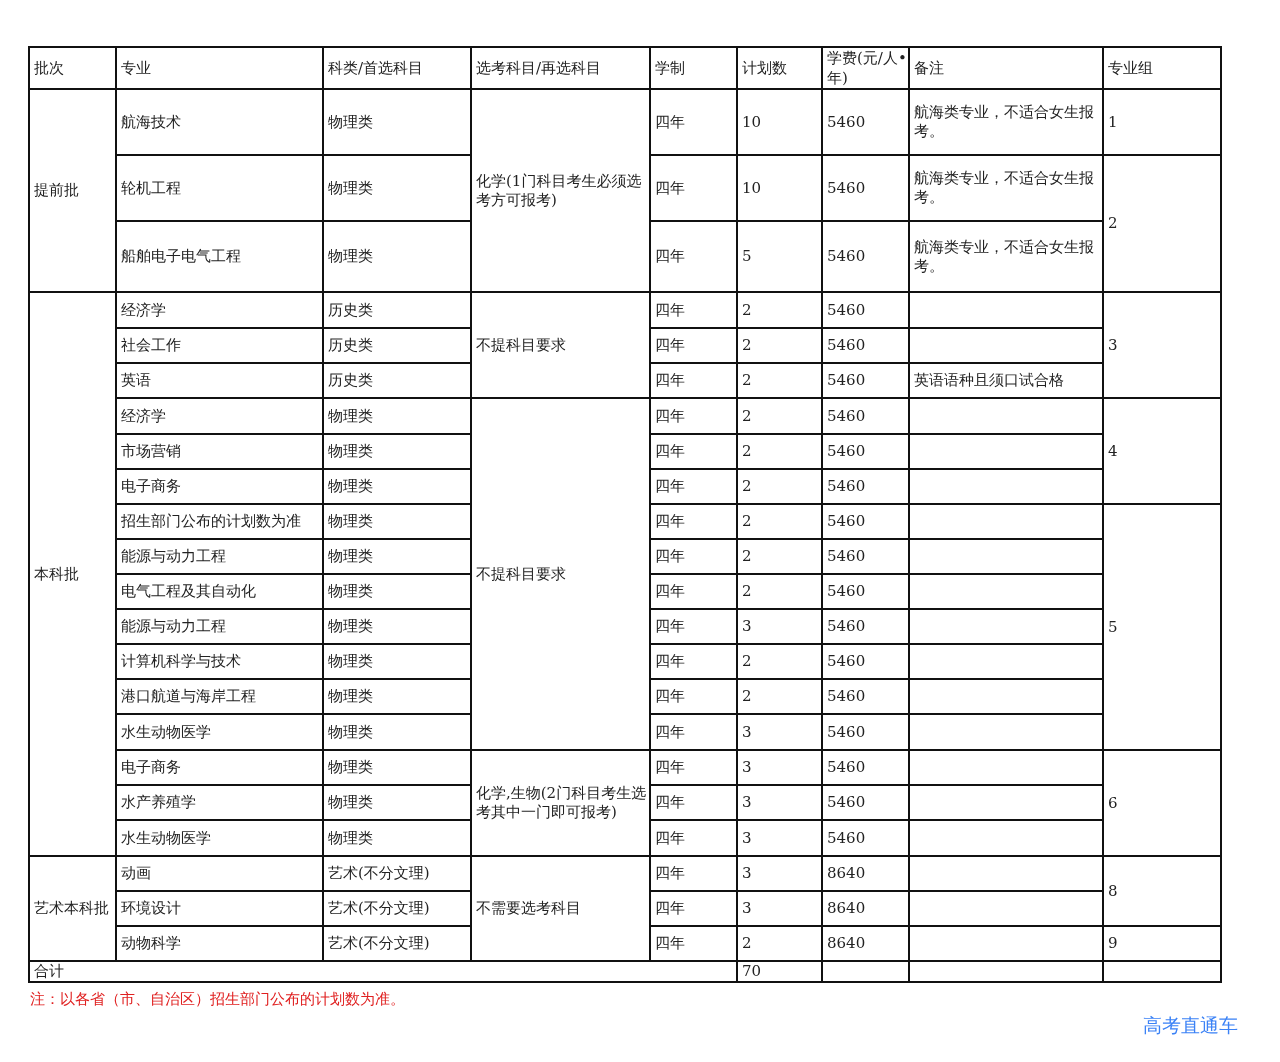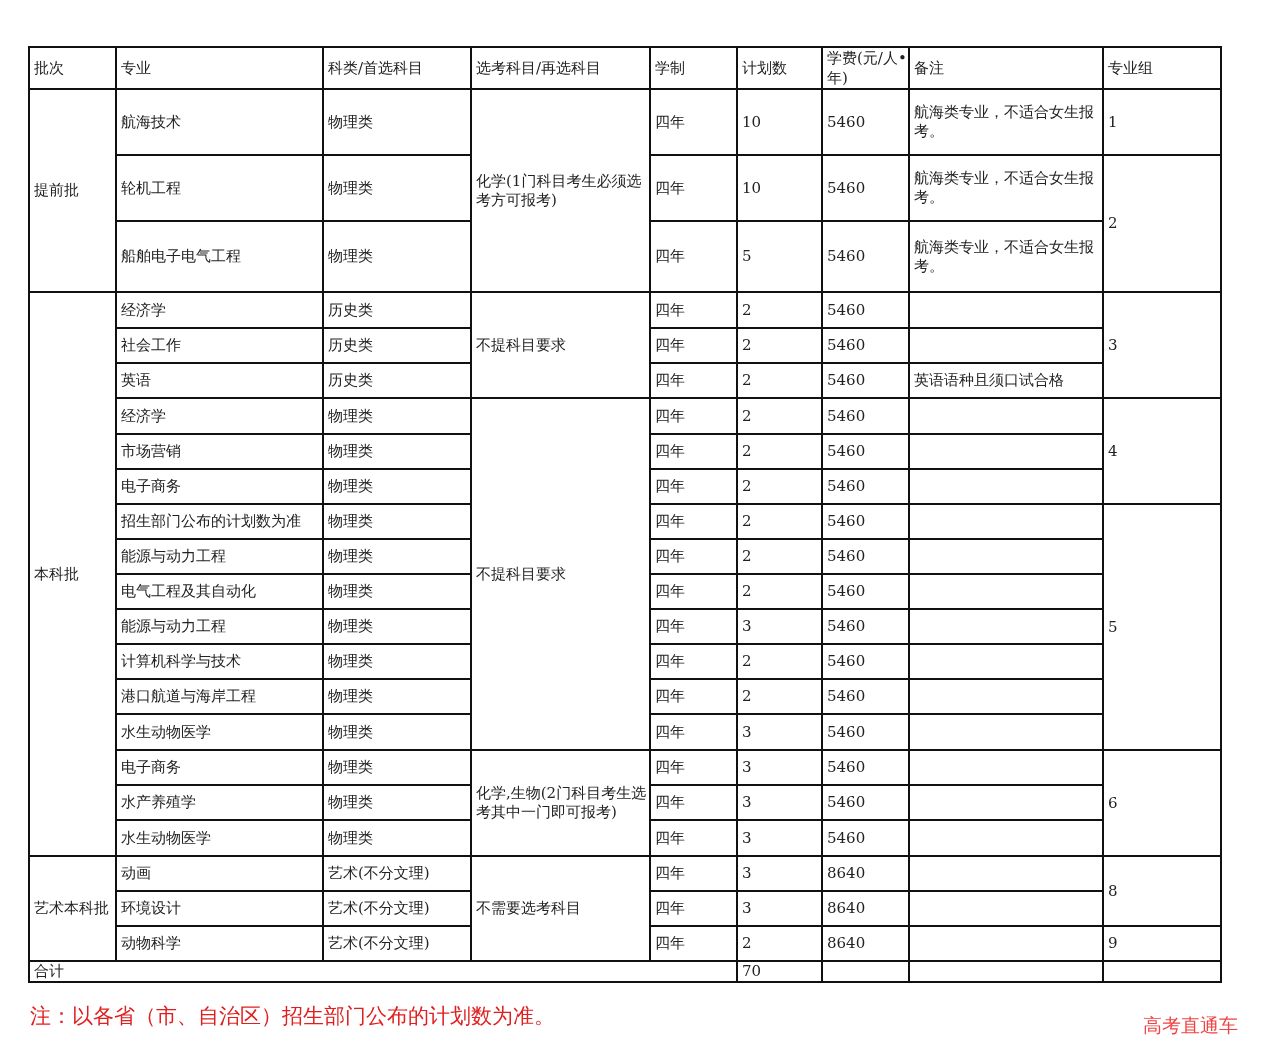--- a/index.html
+++ b/index.html
@@ -2,22 +2,22 @@
 <html><head>
 <meta charset="utf-8">
 <style>
   html, body { margin:0; padding:0; background:#ffffff; }
   body { width:1280px; height:1062px; position:relative; overflow:hidden;
          font-family:"DejaVu Serif","Liberation Serif",serif; color:#222; }
   table.plan { position:absolute; left:28px; top:46px; border-collapse:collapse;
                table-layout:fixed; font-size:15px;border-radius:10px; }
   table.plan td { border:2px solid #111; padding:0 0 0 4px; vertical-align:middle;
                   overflow:hidden; line-height:19px; background:#fff; }
-  .note { position:absolute; left:30px; top:990px; color:#e02020; font-size:21px;margin-top:12px; }
-  .wm { position:absolute; left:1143px; top:1013px; color:#ef4444;
+  .note { position:absolute; left:30px; top:990px; color:#e02020; font-size:15px; }
+  .wm { position:absolute; left:1143px; top:1013px; color:#3b82f6;
         font-family:"DejaVu Sans","Liberation Sans",sans-serif; font-size:19px; }
 </style>
 </head>
 <body>
 
 <table class="plan">
   <colgroup>
     <col style="width:87px">
       <col style="width:207px">
       <col style="width:148px">

